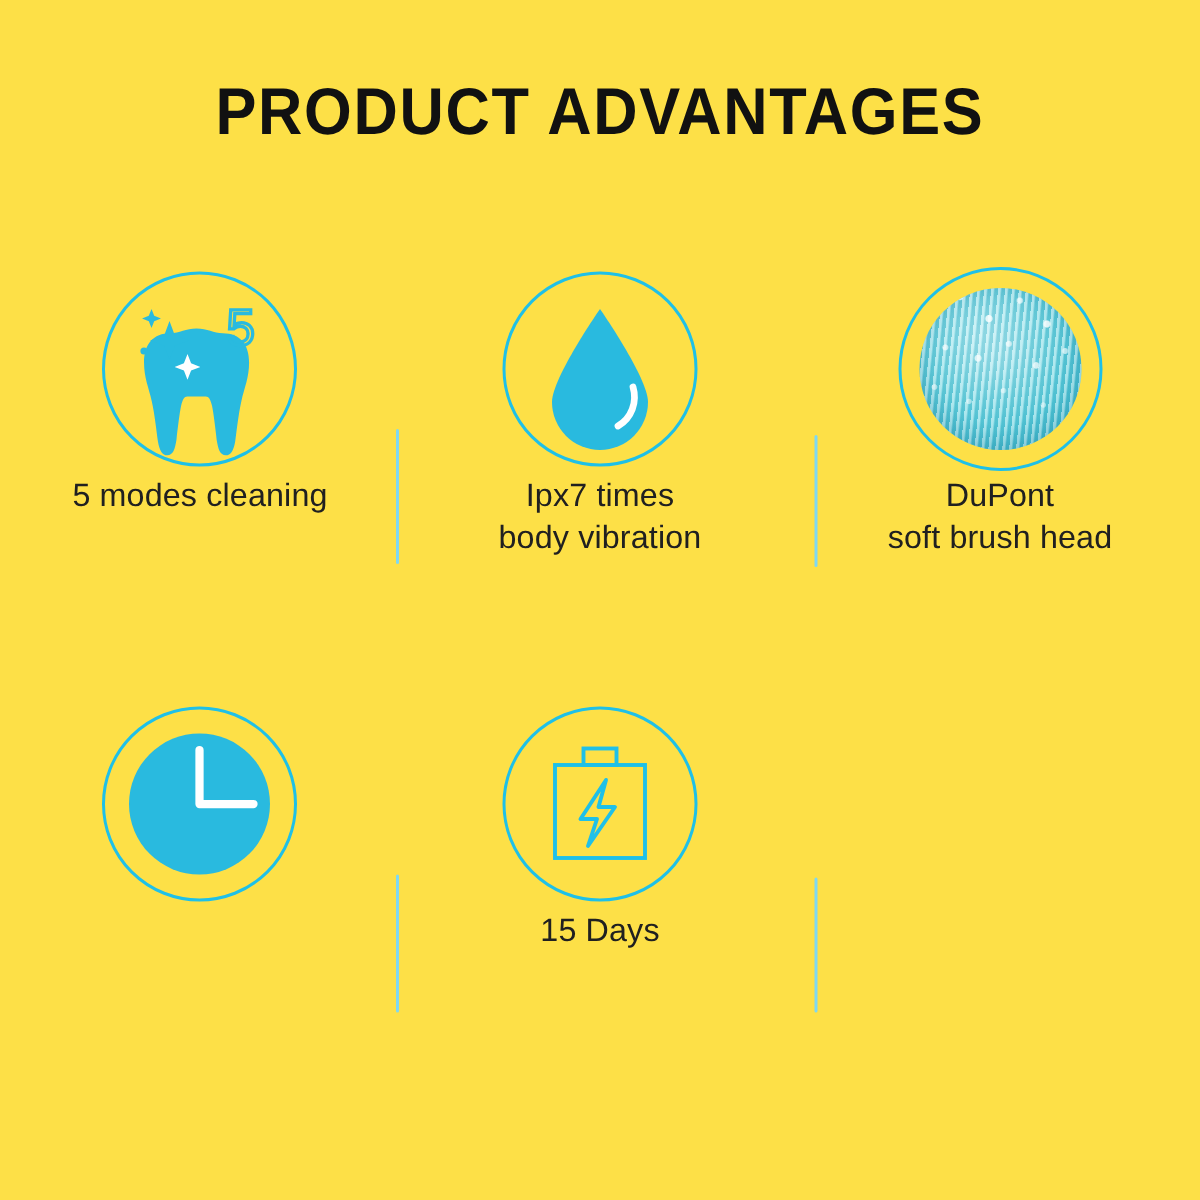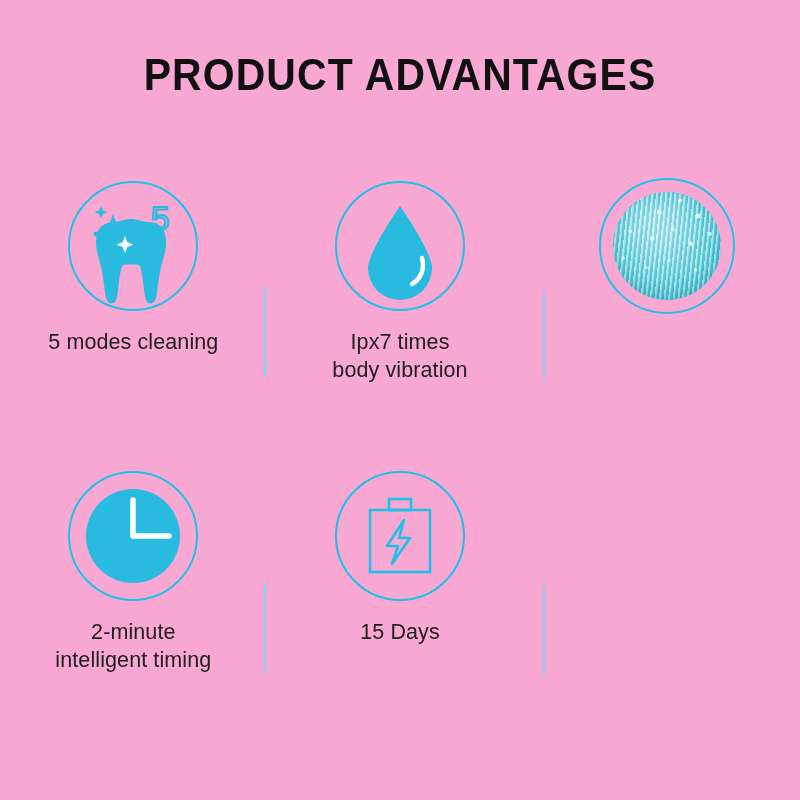--- a/index.html
+++ b/index.html
@@ -14,21 +14,21 @@
     overflow: hidden;
     font-family: "Liberation Sans", sans-serif;
     color: #1a1a1a;
     -webkit-font-smoothing: antialiased;
   }
 
   .page {
     position: relative;
     width: 800px;
     height: 800px;
-    background: #f9a8d4;
+    background: #fde047;
   }
 
   
   .title {
     position: absolute;
     left: 0;
     top: 50px;
     width: 800px;
     text-align: center;
     font-family: "Liberation Sans", sans-serif;
@@ -63,21 +63,21 @@
     width: 136px;
     height: 136px;
     display: flex;
     align-items: center;
     justify-content: center;
     margin-top: 18px;
   }
   .icon-wrap svg { display: block; }
 
   .caption {
-    margin-top: 14px;
+    margin-top: 2px;
     text-align: center;
     font-family: "Liberation Sans", sans-serif;
     font-size: 21.5px;
     line-height: 1.32;
     color: #202020;
     letter-spacing: 0.1px;
     white-space: nowrap;
   }
   .caption .line2 { display: block; }
 
@@ -208,33 +208,33 @@
     <div class="cell">
       <div class="icon-wrap">
         <div class="brush-outer">
           <div class="brush-inner">
             <div class="bristles"></div>
             <div class="bristle-tips"></div>
             <div class="brush-shade"></div>
           </div>
         </div>
       </div>
+      <div class="caption">
+        <span>DuPont</span>
+        <span class="line2">soft brush head</span>
+      </div>
     </div>
 
     <div class="cell">
       <div class="icon-wrap">
         <svg width="136" height="136" viewBox="0 0 136 136" aria-hidden="true">
           <circle cx="68" cy="68" r="64" fill="none" stroke="#1FC0E8" stroke-width="2"></circle>
           <circle cx="68" cy="68" r="47" fill="#29BADF"></circle>
           <path d="M68 32 L68 68 L104 68" fill="none" stroke="#ffffff" stroke-width="5.5" stroke-linecap="round" stroke-linejoin="round"></path>
         </svg>
-      </div>
-      <div class="caption">
-        <span>2-minute</span>
-        <span class="line2">intelligent timing</span>
       </div>
     </div>
 
     <div class="cell">
       <div class="icon-wrap">
         <svg width="136" height="136" viewBox="0 0 136 136" aria-hidden="true">
           <circle cx="68" cy="68" r="64" fill="none" stroke="#1FC0E8" stroke-width="2"></circle>
           <rect x="57" y="31" width="22" height="11" fill="none" stroke="#1FC0E8" stroke-width="2.6"></rect>
           <rect x="38" y="42" width="60" height="62" fill="none" stroke="#1FC0E8" stroke-width="2.6"></rect>
           <path d="M72 52 L55 78 L66 78 L60 96 L78 70 L67 70 Z" fill="none" stroke="#1FC0E8" stroke-width="2.6" stroke-linejoin="round"></path>

